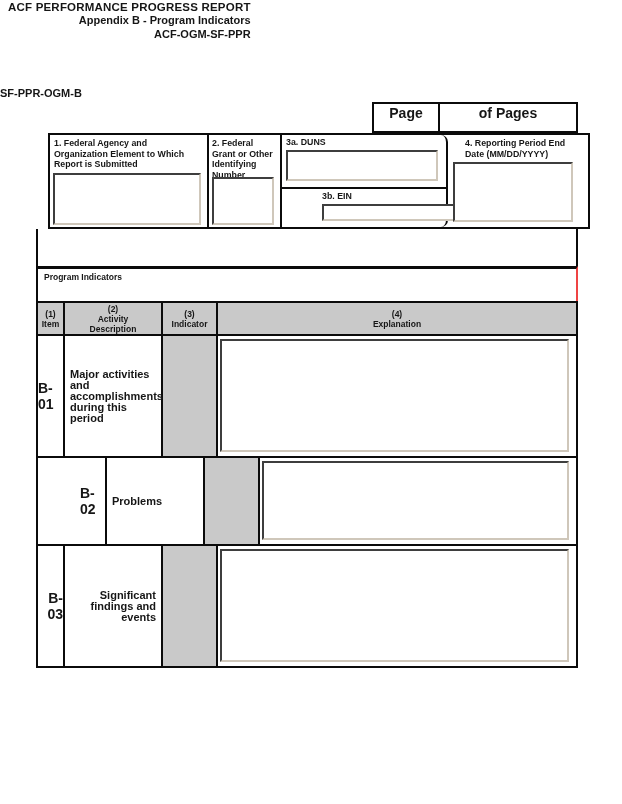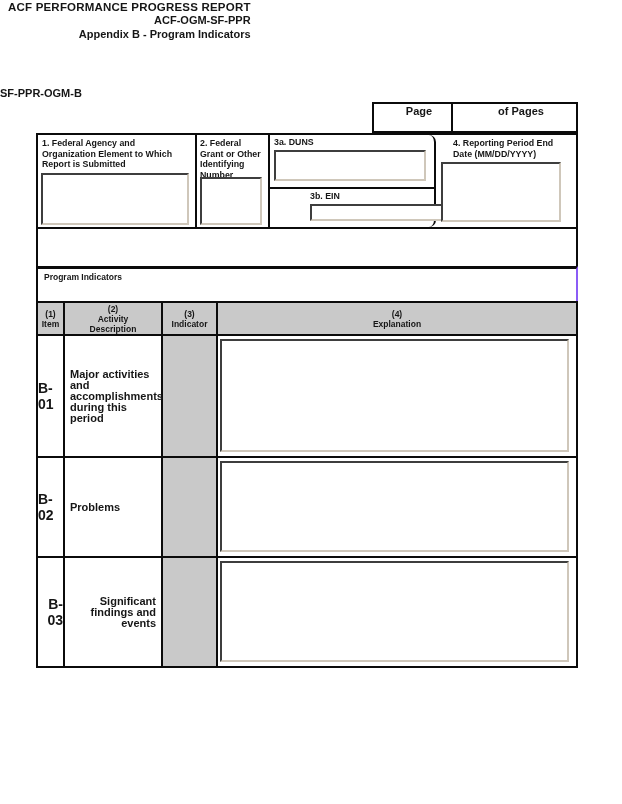--- a/index.html
+++ b/index.html
@@ -6,29 +6,29 @@
   .page{position:relative;width:622px;height:804px;background:#ffffff;
         font-family:"Liberation Sans",sans-serif;font-weight:bold;color:#161616;overflow:hidden;}
   .abs{position:absolute;box-sizing:border-box;}
   .blk{border:2px solid #0b0b0b;}
   .sunken{background:#ffffff;border:2px solid;border-color:#3e3e3e #cfc7ba #cfc7ba #3e3e3e;box-sizing:border-box;}
   .title-block{left:0;top:35;width:590;text-align:right;margin-left:8px;}
   .t1{font-size:11.5px;line-height:14px;letter-spacing:.2px;}
   .t2{font-size:11px;line-height:13.5px;}
   .code{left:0;top:87px;width:590px;font-size:11px;}
   .pagebox{left:372px;top:102px;width:206px;height:31px;display:flex;}
-  .pagecell{box-sizing:border-box;font-size:11px;text-align:center;padding-top:1px;margin-left:13px;}
-  .hdr{left:36px;top:133px;width:542px;height:96px;display:flex;}
+  .pagecell{box-sizing:border-box;font-size:14px;text-align:center;padding-top:1px;}
+  .hdr{left:48px;top:133px;width:542px;height:96px;display:flex;}
   .fld{position:relative;box-sizing:border-box;padding:3px 4px;}
   .fld .lbl{font-size:8.8px;line-height:10.5px;}
   .lbl-sm{font-size:7px;line-height:8.5px;}
   .vline{border-right:2px solid #0b0b0b;}
   .blankrow{left:36px;top:229px;width:542px;height:38px;border-left:2px solid #0b0b0b;border-right:2px solid #0b0b0b;}
   .pirow{left:36px;top:266px;width:542px;height:35px;border-top:3px solid #0b0b0b;
-         border-left:2px solid #0b0b0b;border-right:2px solid #8b5cf6;padding:3px 6px;font-size:8.5px;}
+         border-left:2px solid #0b0b0b;border-right:2px solid #ef4444;padding:3px 6px;font-size:8.5px;}
   .tbl{left:36px;top:301px;width:542px;height:367px;display:flex;flex-direction:column;}
   .trow{display:flex;box-sizing:border-box;border-bottom:2px solid #0b0b0b;}
   .trow:last-child{border-bottom:none;flex:1;text-align:right;}
   .th{background:#c9c9c9;height:33px;}
   .hc{display:flex;align-items:center;justify-content:center;text-align:center;
       white-space:pre-line;font-size:8.5px;line-height:10px;box-sizing:border-box;}
   .c-item{width:27px;}
   .c-act{width:98px;}
   .c-ind{width:55px;}
   .c-exp{flex:1;position:relative;}
@@ -37,22 +37,22 @@
   .indcell{background:#c9c9c9;box-sizing:border-box;}
   .expbox{position:absolute;left:2px;top:3px;right:7px;bottom:4px;}
 </style>
 </head>
 <body>
 
 <div class="page">
 
   <div class="abs title-block">
     <div class="t1">ACF PERFORMANCE PROGRESS REPORT</div>
+    <div class="t2">Appendix B - Program Indicators</div>
     <div class="t2">ACF-OGM-SF-PPR</div>
-    <div class="t2">Appendix B - Program Indicators</div>
   </div>
   <div class="abs code">SF-PPR-OGM-B</div>
 
   <div class="abs blk pagebox">
     <div class="pagecell vline" style="width:66px;">
       <div>Page</div>
       <div></div>
     </div>
     <div class="pagecell" style="flex:1;">
       <div>of Pages</div>
@@ -111,21 +111,21 @@
 
     <div class="trow" style="height:122px;">
       <div class="itemcell c-item vline">B-01</div>
       <div class="actcell c-act vline">Major activities and accomplishments during this period</div>
       <div class="indcell c-ind vline"></div>
       <div class="c-exp">
         <div class="sunken expbox"></div>
       </div>
     </div>
 
-    <div class="trow" style="height:100px;">
+    <div class="trow" style="height:88px;padding-left:42px;">
       <div class="itemcell c-item vline">B-02</div>
       <div class="actcell c-act vline">Problems</div>
       <div class="indcell c-ind vline"></div>
       <div class="c-exp">
         <div class="sunken expbox"></div>
       </div>
     </div>
 
     <div class="trow">
       <div class="itemcell c-item vline">B-03</div>

